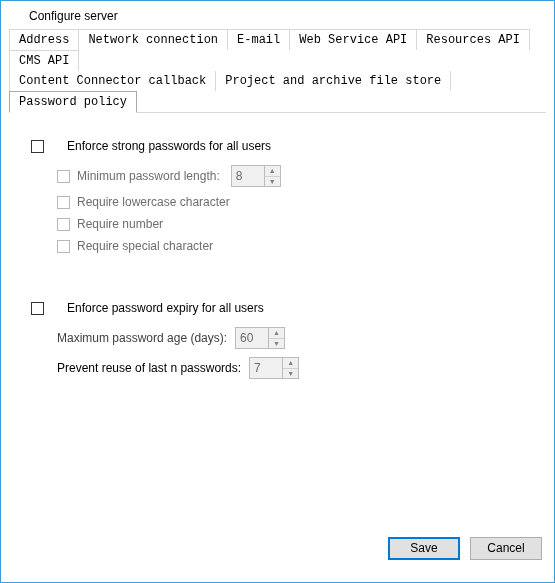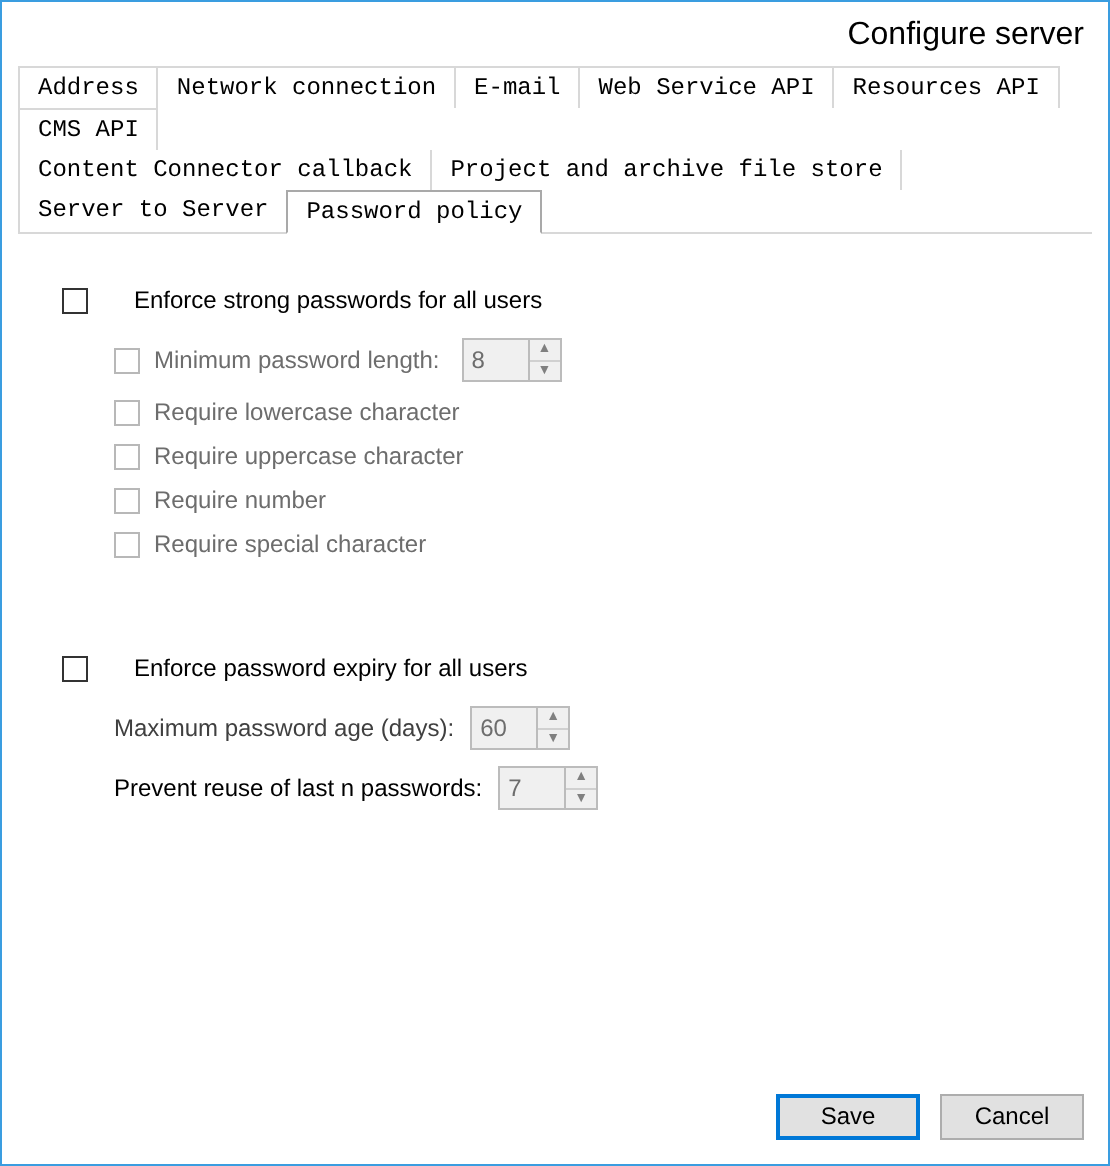--- a/index.html
+++ b/index.html
@@ -8,23 +8,22 @@
       font-size: 12px;
       background: #fff;
       color: #000;
       width: 555px;
       height: 583px;
       border: 1px solid #3a9de0;
       position: relative;
       user-select: none;
     }
     .title {
-      padding: 8px 12px 6px 10px;
-      font-size: 16px;
-      text-align: right;
+      padding: 8px 12px 6px 28px;
+      font-size: 12px;
     }
     .tabs-container {
       padding: 0 8px;
       font-family: Liberation Mono, monospace;
     }
     .tab-row {
       display: flex;
       flex-wrap: wrap;
     }
     .tab {
@@ -114,21 +113,21 @@
       display: flex;
       align-items: center;
       justify-content: center;
       font-size: 7px;
       color: #808080;
       line-height: 1;
     }
     .spinner-btn:first-child { border-bottom: 1px solid #d0d0d0; }
     .buttons {
       position: absolute;
-      bottom: 12px;
+      bottom: 22px;
       right: 12px;
       display: flex;
       gap: 10px;
       align-items: flex-end;
     }
     .btn {
       min-width: 72px;
       height: 23px;
       border: 1px solid #adadad;
       background: #e1e1e1;
@@ -153,21 +152,20 @@
       <div class="tab">Address</div>
       <div class="tab">Network connection</div>
       <div class="tab">E-mail</div>
       <div class="tab">Web Service API</div>
       <div class="tab">Resources API</div>
       <div class="tab">CMS API</div>
     </div>
   <div class="tab-row row2" id="tab-row-2">
       <div class="tab">Content Connector callback</div>
       <div class="tab">Project and archive file store</div>
-      <div class="tab">Server to Server</div>
       <div class="tab active">Password policy</div>
     </div>
 </div>
 
 <div class="content">
 
   <div class="group">
     <div class="parent-row">
       <span class="checkbox"></span>
       <span class="lbl">Enforce strong passwords for all users</span>
@@ -179,24 +177,20 @@
         <input class="spinner-input" readonly="" value="8" style="">
         <span class="spinner-btns">
           <span class="spinner-btn">▲</span>
           <span class="spinner-btn">▼</span>
         </span>
       </span>
     </div>
     <div class="child-row">
       <span class="checkbox disabled"></span>
       <span class="lbl disabled">Require lowercase character</span>
-    </div>
-    <div class="child-row">
-      <span class="checkbox disabled"></span>
-      <span class="lbl disabled">Require uppercase character</span>
     </div>
     <div class="child-row">
       <span class="checkbox disabled"></span>
       <span class="lbl disabled">Require number</span>
     </div>
     <div class="child-row">
       <span class="checkbox disabled"></span>
       <span class="lbl disabled">Require special character</span>
     </div>
   </div>

